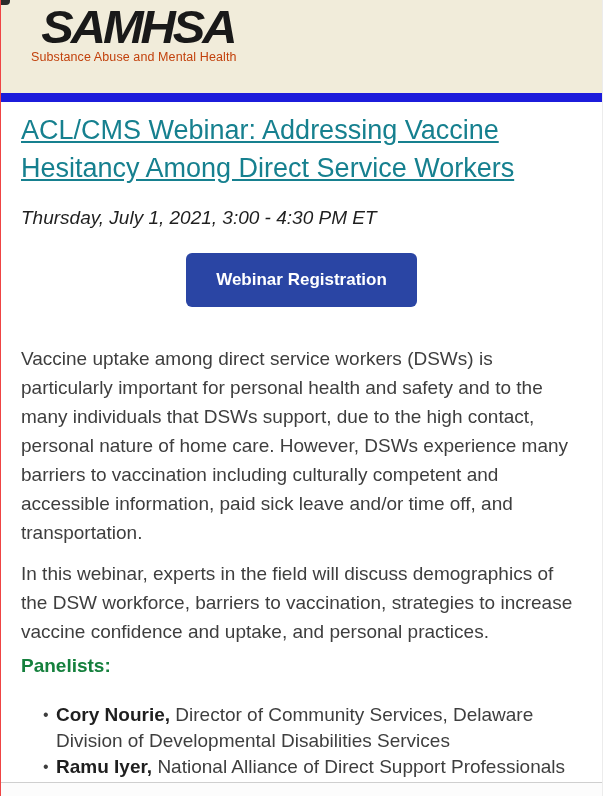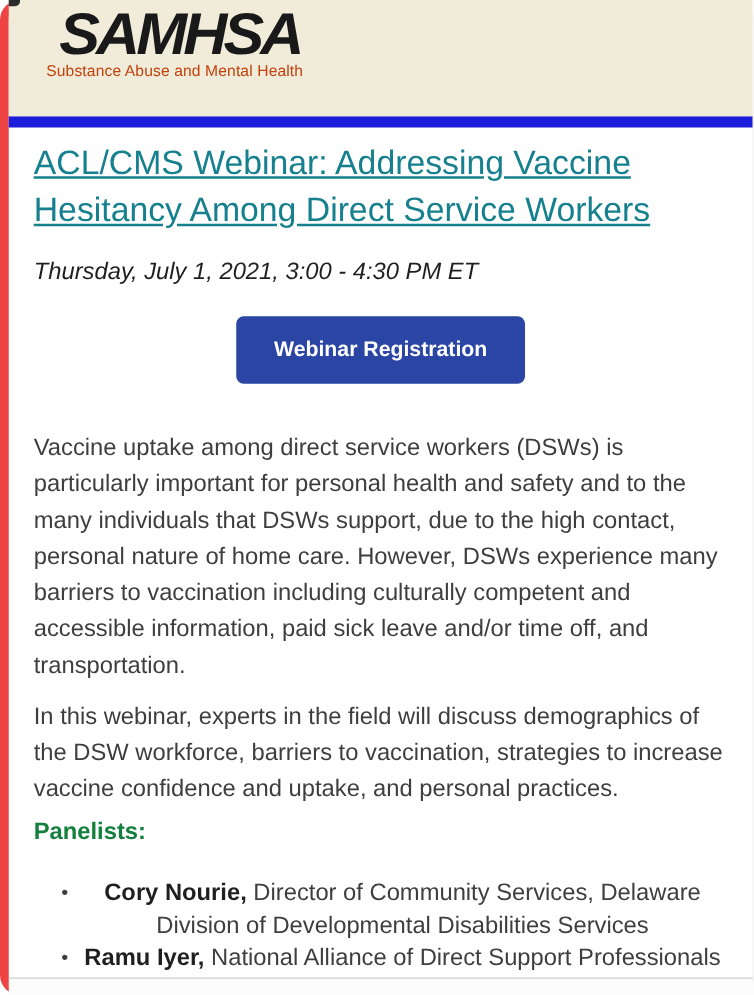--- a/index.html
+++ b/index.html
@@ -5,24 +5,23 @@
   html,body{margin:0;padding:0;}
   body{
     width:603px;height:796px;
     font-family:"Liberation Sans", sans-serif;
     background:#ffffff;
     position:relative;
     overflow:hidden;
   }
   .page{
     position:absolute;inset:0;
-    border-left:7px solid #ef4444;
+    border-left:1px solid #ef4444;
     border-right:1px solid #ececec;
     box-sizing:border-box;
-    border-radius:16px;
   }
   
   .header{
     background:#F1ECDA;
     height:93px;
     padding:0;
     position:relative;
   }
   .corner-notch{
     position:absolute;left:0;top:0;width:9px;height:5px;
@@ -108,21 +107,20 @@
   ul.panelists{
     list-style:none;
     margin:25px 0 0 22px;
     padding:0;
   }
   ul.panelists li{
     position:relative;
     padding-left:13px;
     font-size:19px;
     line-height:26px;
-    text-align:center;
   }
   ul.panelists li::before{
     content:"\2022";
     position:absolute;
     left:0;top:0;
     font-size:16px;
     color:#3E3E3E;
   }
   .p-name{font-weight:bold;color:#1f1f1f;}
   

